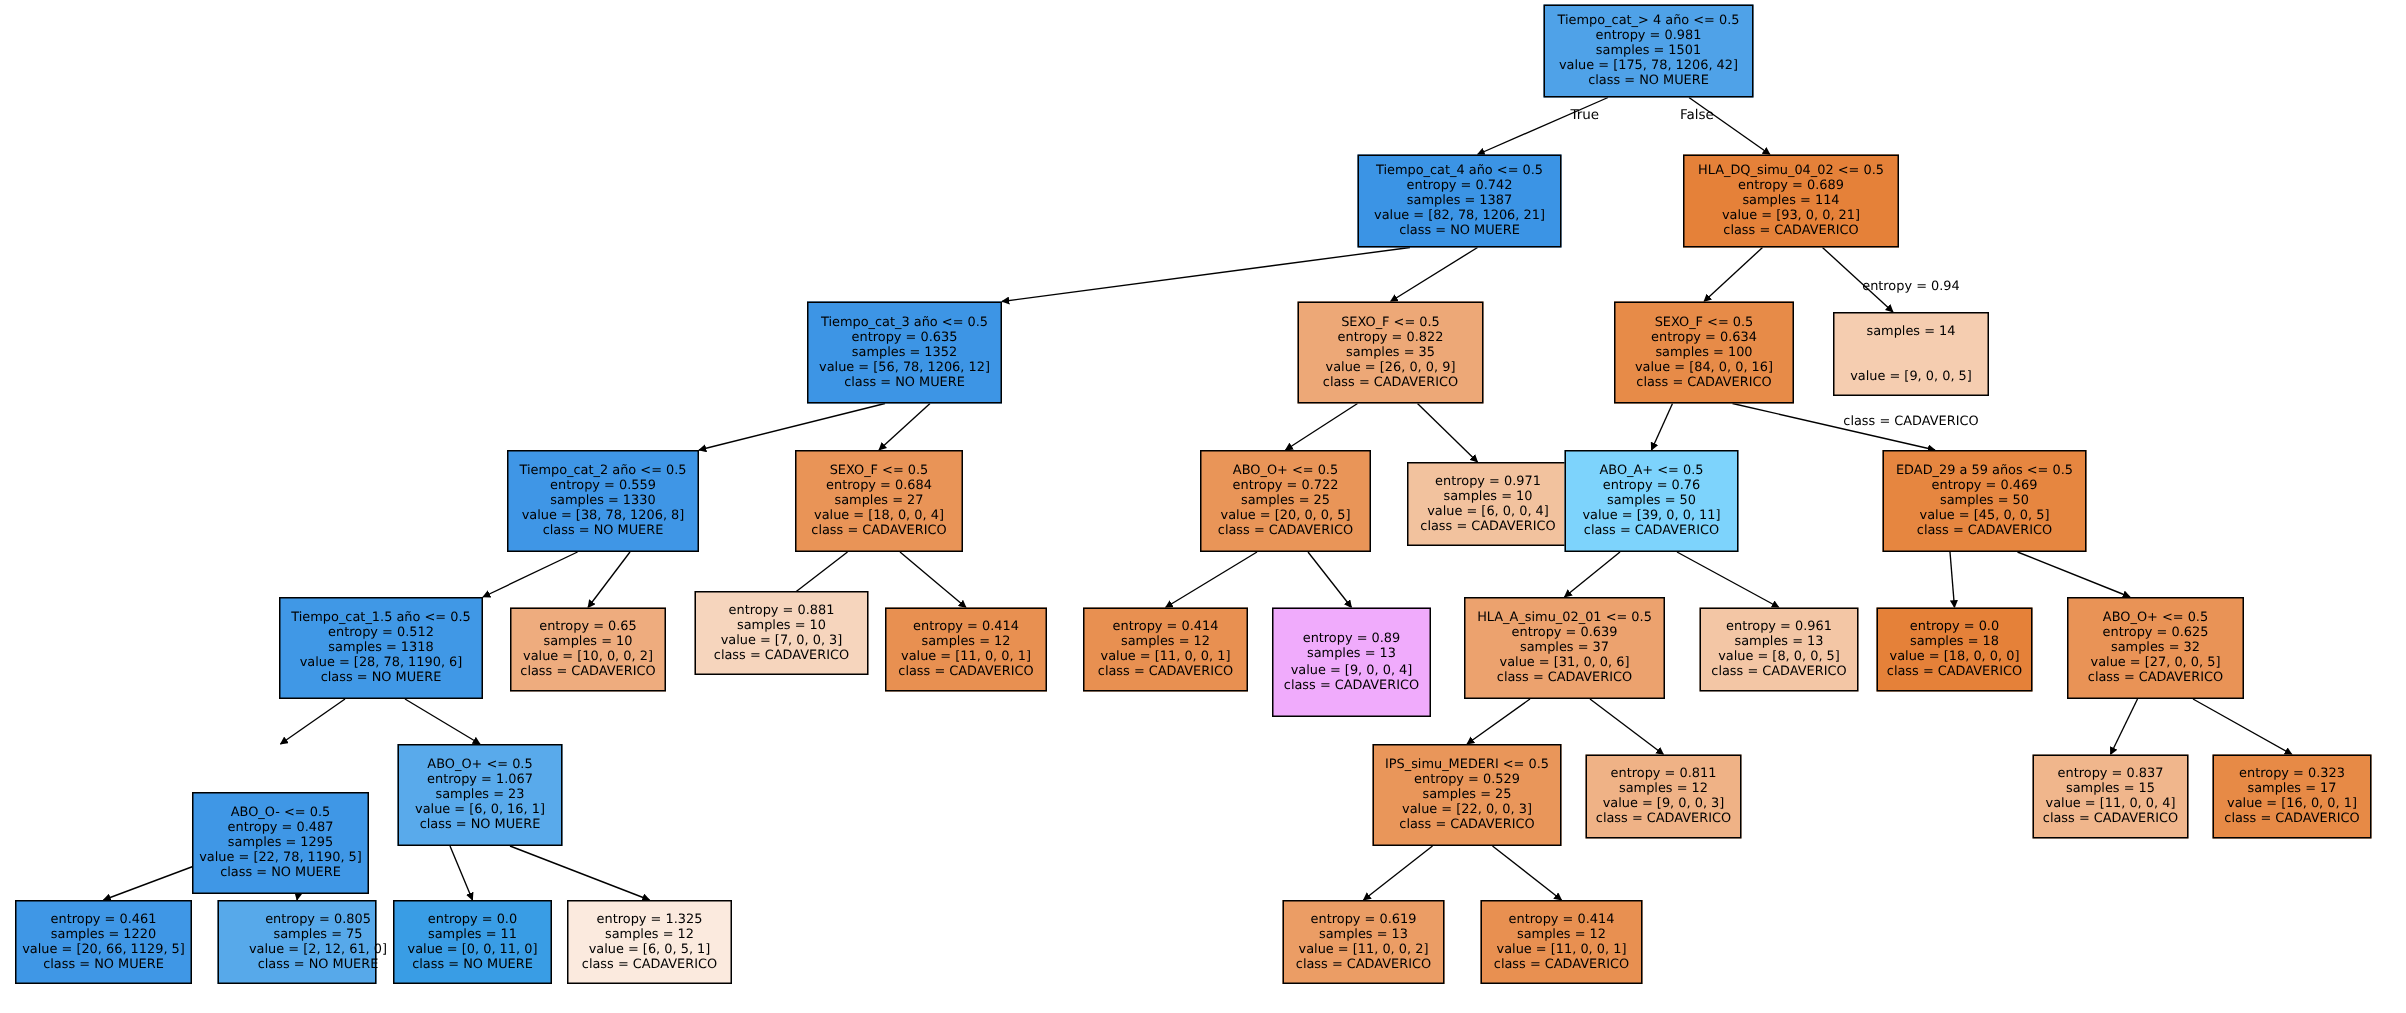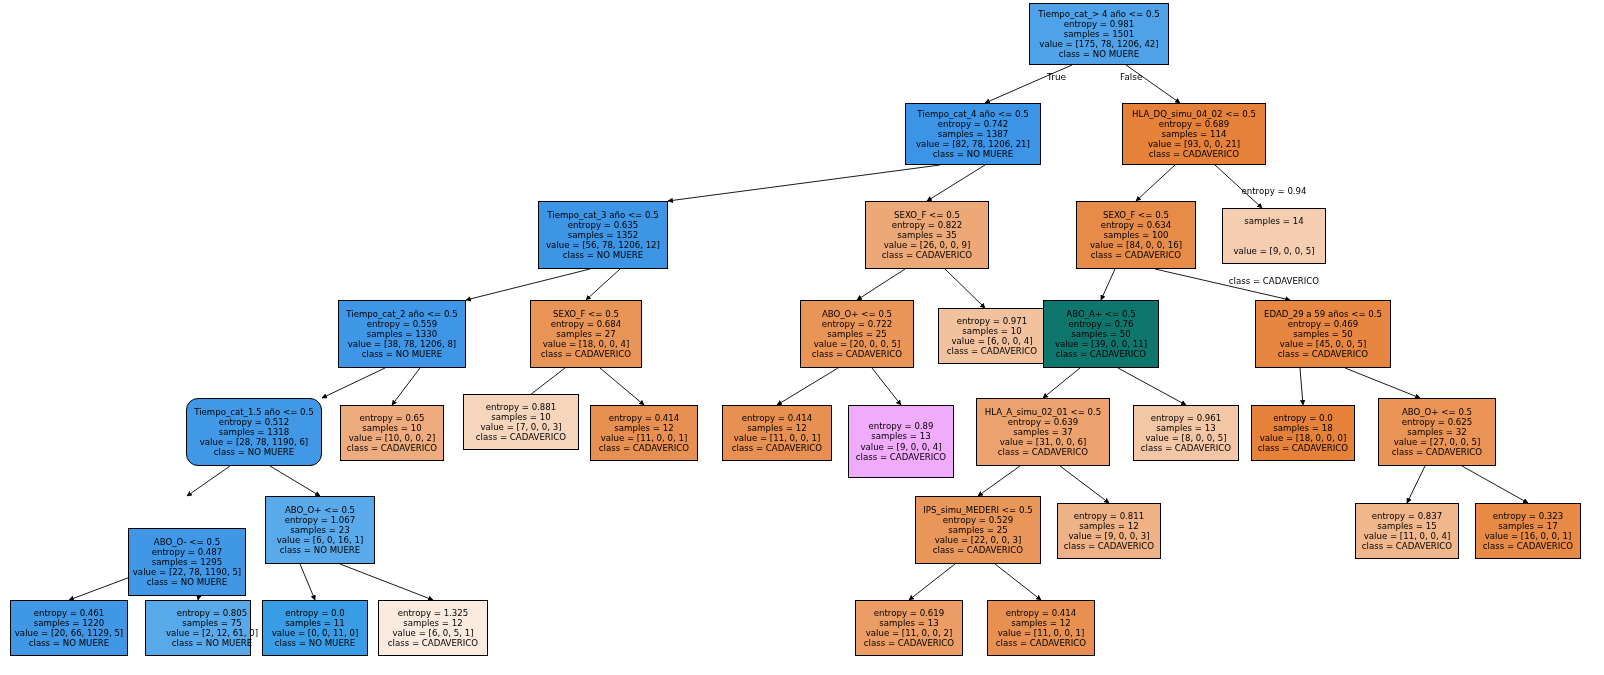--- a/index.html
+++ b/index.html
@@ -126,35 +126,35 @@
       <span class="ln">samples = 25</span>
       <span class="ln">value = [20, 0, 0, 5]</span>
       <span class="ln">class = CADAVERICO</span>
     </div>
     <div class="node" style="left: 938px; top: 308px; width: 108px; height: 56px; background: rgb(242, 194, 158); font-size: 8.6px;">
       <span class="ln">entropy = 0.971</span>
       <span class="ln">samples = 10</span>
       <span class="ln">value = [6, 0, 0, 4]</span>
       <span class="ln">class = CADAVERICO</span>
     </div>
-    <div class="node" style="left: 1043px; top: 300px; width: 116px; height: 68px; background: #0f766e; font-size: 8.6px;">
+    <div class="node" style="left: 1043px; top: 300px; width: 116px; height: 68px; background: #7dd3fc; font-size: 8.6px;">
       <span class="ln">ABO_A+ &lt;= 0.5</span>
       <span class="ln">entropy = 0.76</span>
       <span class="ln">samples = 50</span>
       <span class="ln">value = [39, 0, 0, 11]</span>
       <span class="ln">class = CADAVERICO</span>
     </div>
     <div class="node" style="left: 1255px; top: 300px; width: 136px; height: 68px; background: rgb(230, 134, 64); font-size: 8.6px;">
       <span class="ln">EDAD_29 a 59 años &lt;= 0.5</span>
       <span class="ln">entropy = 0.469</span>
       <span class="ln">samples = 50</span>
       <span class="ln">value = [45, 0, 0, 5]</span>
       <span class="ln">class = CADAVERICO</span>
     </div>
-    <div class="node" style="left: 186px; top: 398px; width: 136px; height: 68px; background: rgb(64, 152, 230); font-size: 8.6px; border-radius: 12px;">
+    <div class="node" style="left: 186px; top: 398px; width: 136px; height: 68px; background: rgb(64, 152, 230); font-size: 8.6px;">
       <span class="ln">Tiempo_cat_1.5 año &lt;= 0.5</span>
       <span class="ln">entropy = 0.512</span>
       <span class="ln">samples = 1318</span>
       <span class="ln">value = [28, 78, 1190, 6]</span>
       <span class="ln">class = NO MUERE</span>
     </div>
     <div class="node" style="left: 340px; top: 405px; width: 104px; height: 56px; background: rgb(238, 172, 126); font-size: 8.6px;">
       <span class="ln">entropy = 0.65</span>
       <span class="ln">samples = 10</span>
       <span class="ln">value = [10, 0, 0, 2]</span>

